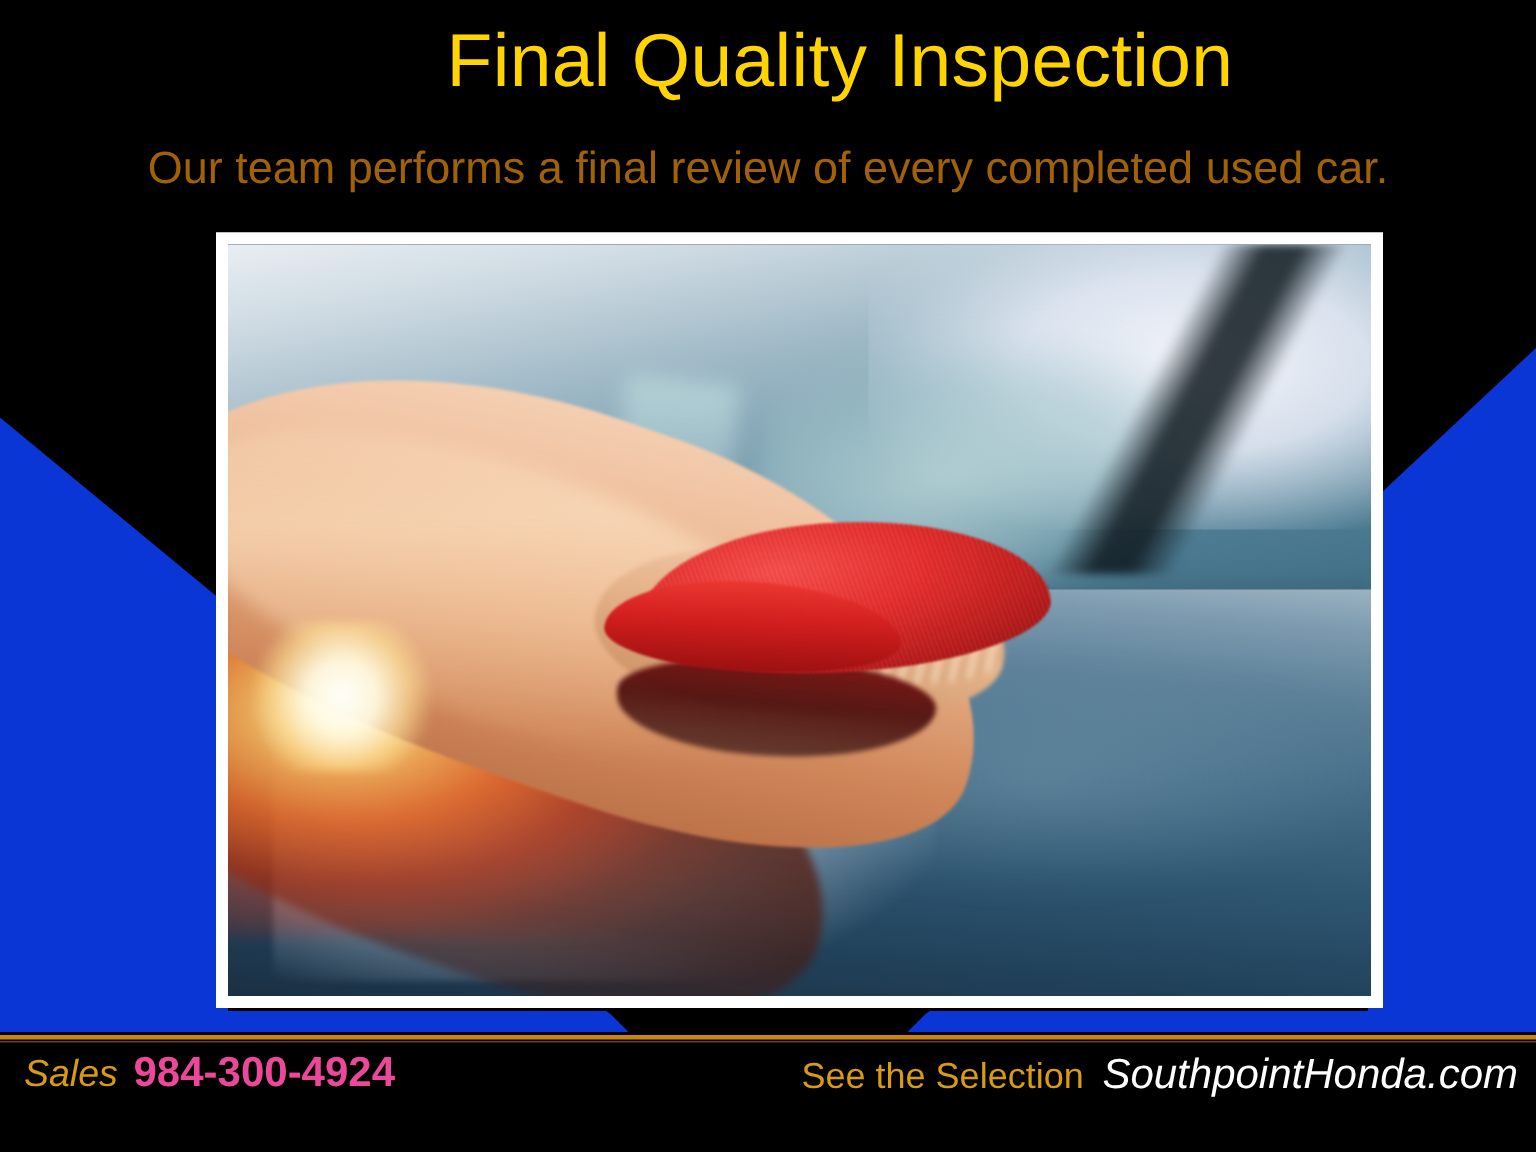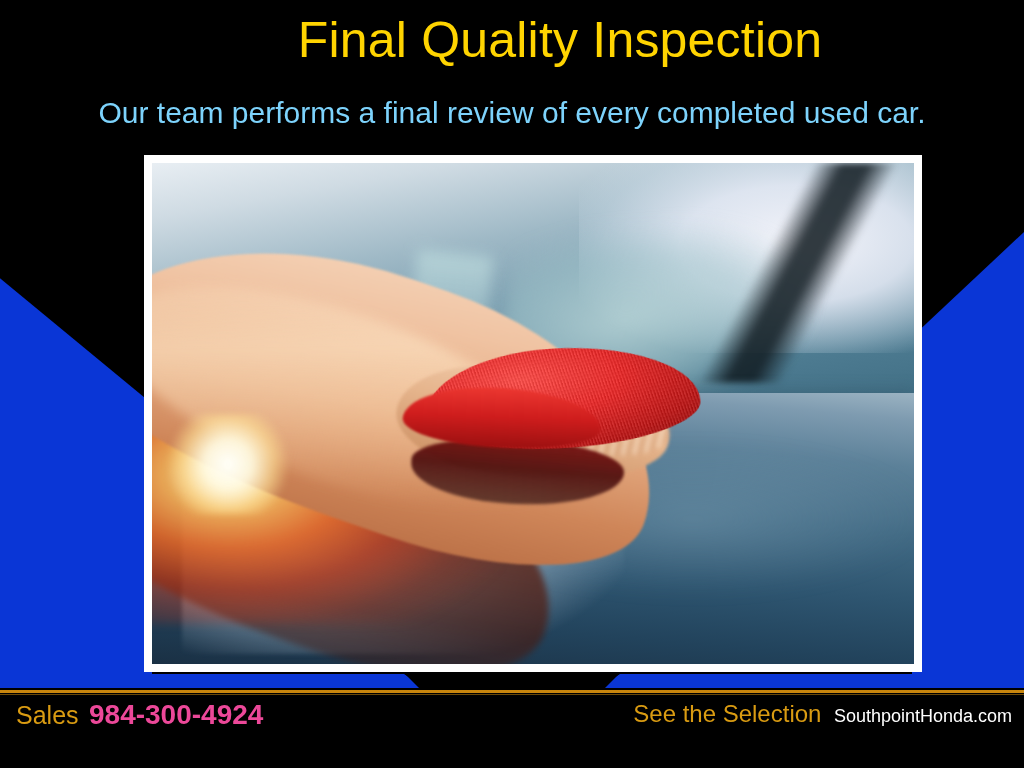--- a/index.html
+++ b/index.html
@@ -98,21 +98,21 @@
     line-height: 1.06;
     white-space: nowrap;
     padding-left: 48px;
   }
   #subhead {
     position: absolute;
     top: 96px;
     left: 0;
     width: 1024px;
     text-align: center;
-    color: #7dd3fc;
+    color: #a16207;
     font-size: 30px;
     font-weight: 400;
     line-height: 1.1;
     white-space: nowrap;
   }
 
   
   #photo-frame {
     position: absolute;
     left: 144px;
@@ -301,20 +301,21 @@
     top: 4px;
   }
   .fline1 {
     white-space: nowrap;
     line-height: 1.05;
   }
   #sales-label {
     color: #D99B12;
     font-size: 25px;
     font-weight: 400;
+    font-style: italic;
   }
   #sales-phone {
     color: #ec4899;
     font-size: 28px;
     font-weight: 700;
     margin-left: 6px;
   }
   #address {
     color: #FFFFFF;
     font-size: 23px;
@@ -329,23 +330,24 @@
     top: 4px;
     white-space: nowrap;
   }
   #see-selection {
     color: #D99B12;
     font-size: 24px;
     font-weight: 400;
   }
   #website {
     color: #FFFFFF;
-    font-size: 18px;
+    font-size: 28px;
     font-weight: 400;
     margin-left: 8px;
+    font-style: italic;
   }
 </style>
 </head>
 <body>
 
 <div id="slide">
 
   <div class="wedge" id="wedge-left"></div>
   <div class="wedge" id="wedge-right"></div>
   <div id="bottom-band"></div>

